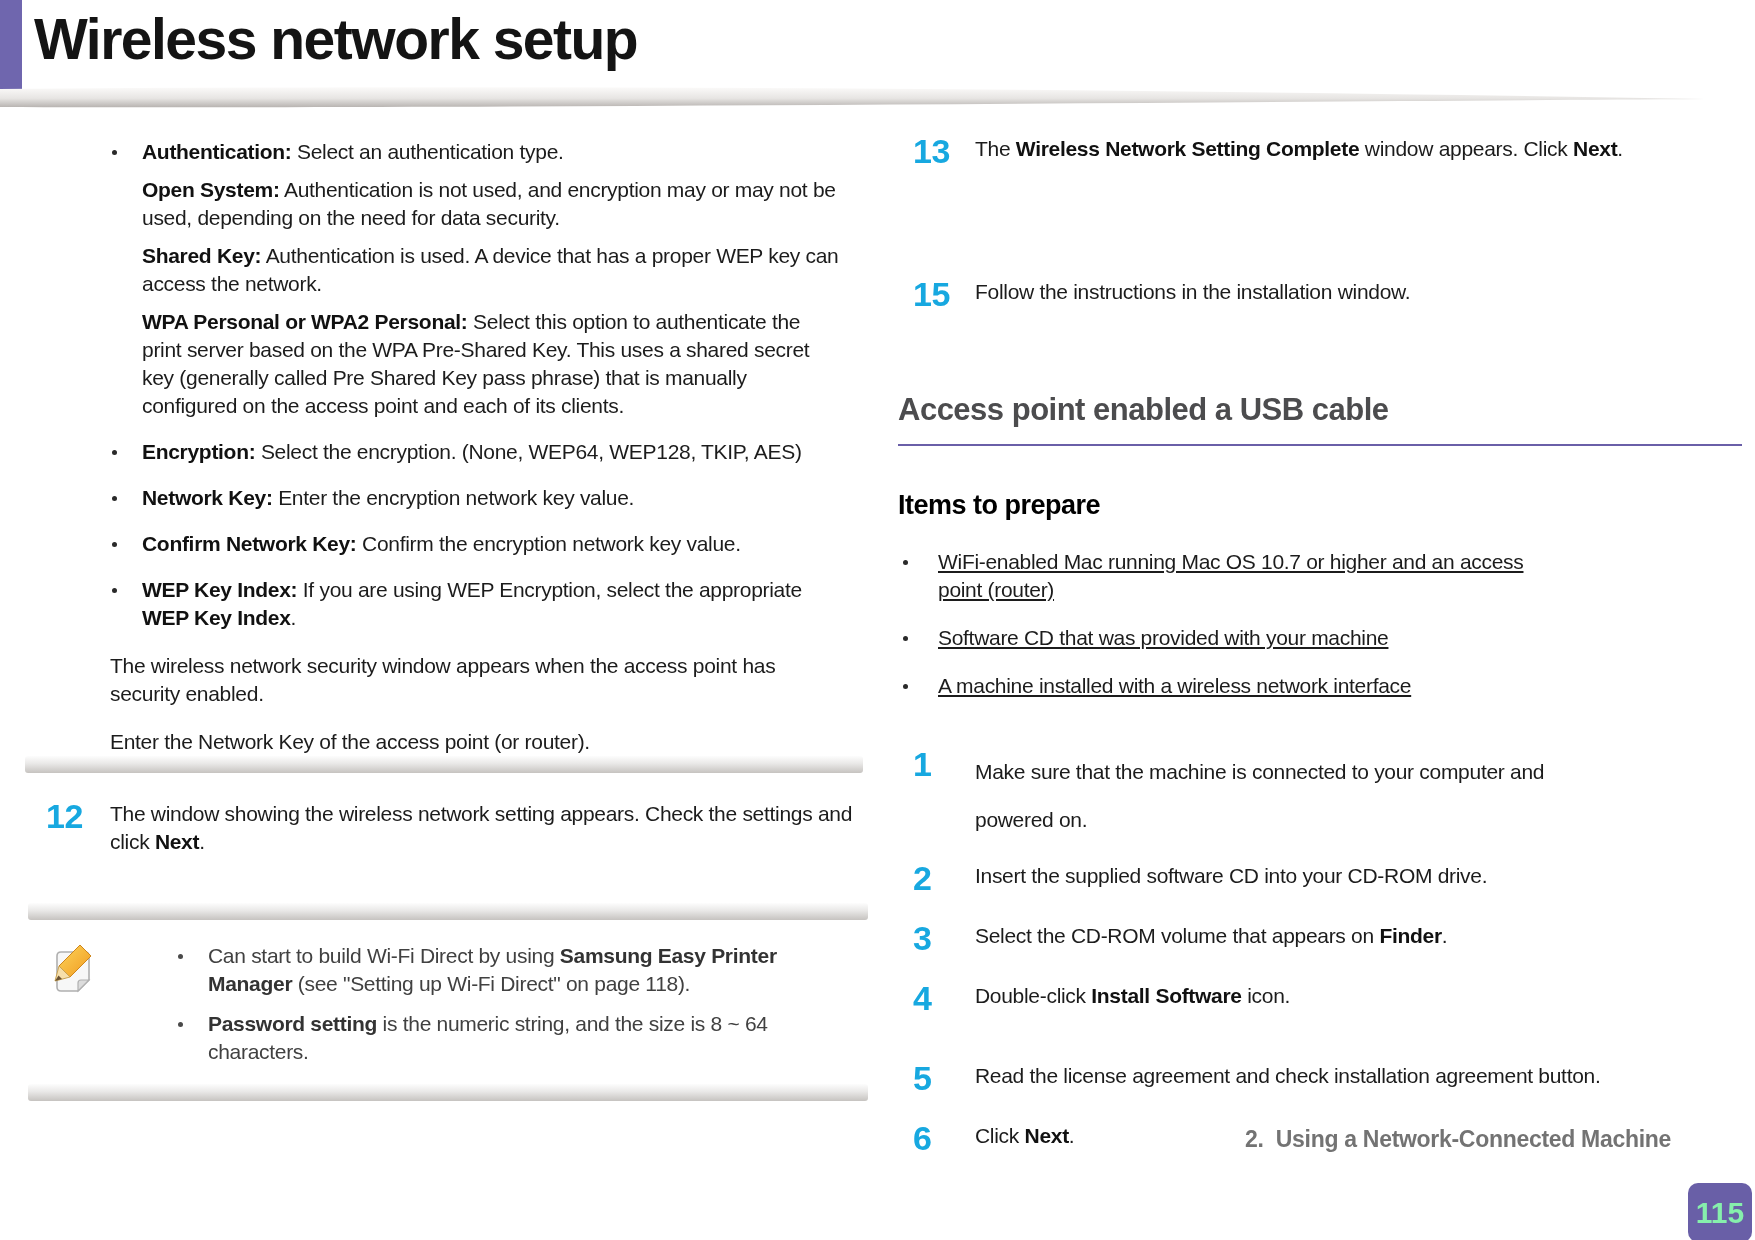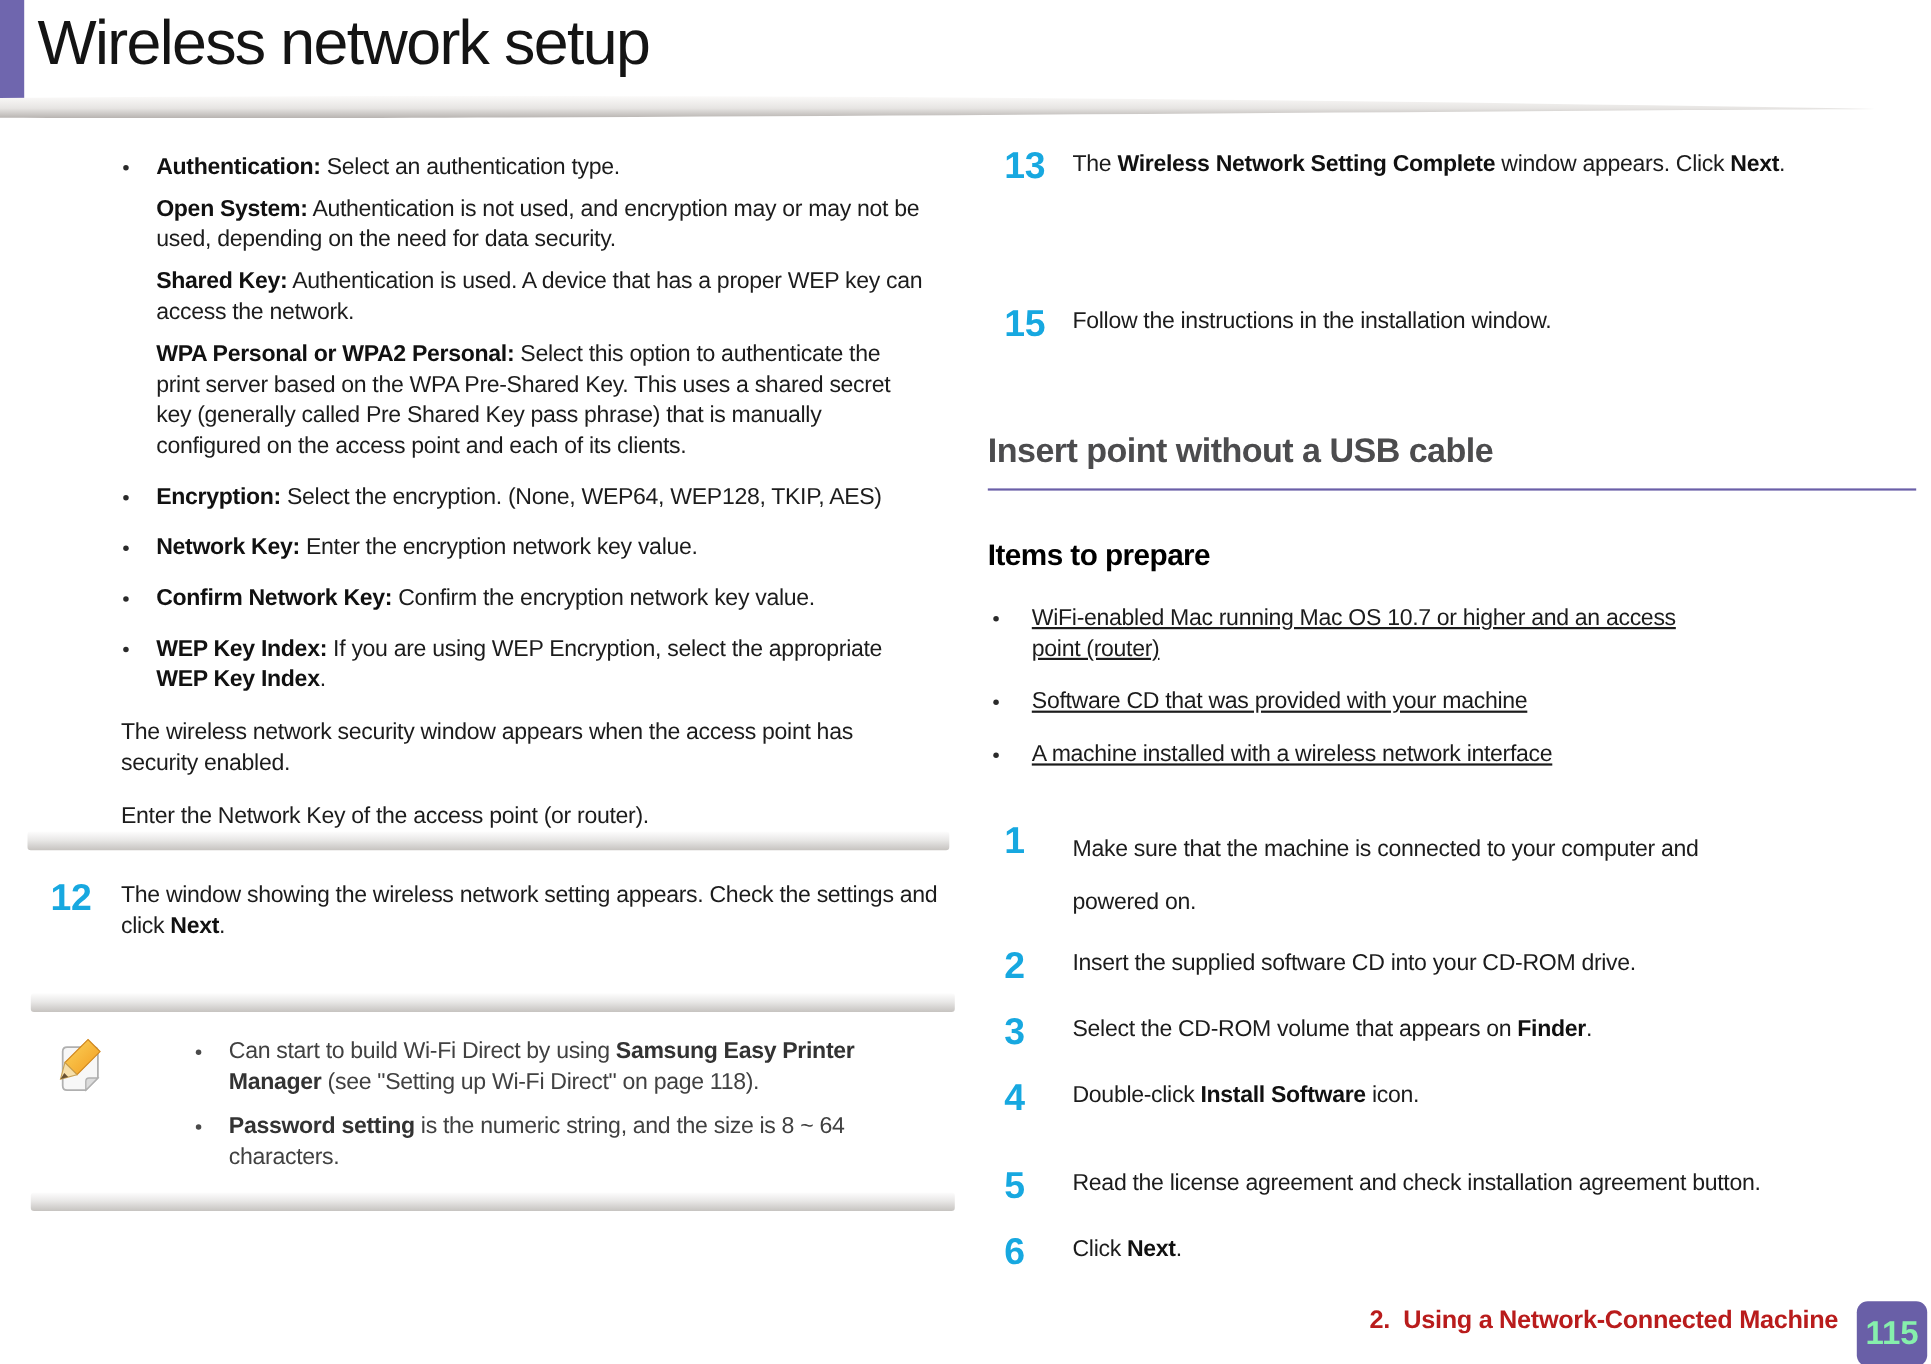--- a/index.html
+++ b/index.html
@@ -2,21 +2,21 @@
 <html><head>
 <meta charset="utf-8">
 <style>
   * { margin:0; padding:0; box-sizing:border-box; }
   html,body { width:1755px; height:1240px; background:#ffffff;
     font-family:"Liberation Sans", sans-serif; color:#1c1c1c; overflow:hidden; }
   .page { position:relative; width:1755px; height:1240px; }
 
   
   .accent-bar { position:absolute; left:0; top:0; width:22px; height:97px; background:#6f66ae; }
-  .title { position:absolute; left:34px; top:6px; font-size:57px; font-weight:400;
+  .title { position:absolute; left:34px; top:6px; font-size:57px; font-weight:700;
     letter-spacing:-1.5px; color:#141414; white-space:nowrap; }
   .swoosh { position:absolute; left:0; top:84px; width:1755px; height:26px; }
 
   
   .body-text { font-size:21px; line-height:28px; letter-spacing:-0.3px; color:#1c1c1c; }
   b { font-weight:700; color:#111; }
 
   
   .col-left  { position:absolute; left:46px;  top:138px; width:824px; }
   .col-right { position:absolute; left:898px; width:844px; }
@@ -61,22 +61,22 @@
   .h2 { position:absolute; top:392px; font-size:31px; font-weight:700; color:#4c4c4e;
     letter-spacing:-0.5px; width:844px; padding-bottom:16px; border-bottom:2px solid #6a5fa8; }
   .h3 { position:absolute; top:490px; font-size:27px; font-weight:700; color:#000000; letter-spacing:-0.5px; }
   .items { position:absolute; top:548px; left:898px; width:844px;text-decoration:underline; }
   .item { display:flex; margin-top:20px; }
   .item.first { margin-top:0; }
   .item .dot { margin:12px 0 0 5px; }
   .item .it-text { margin-left:30px; max-width:620px; }
 
   
-  .footer-label { position:absolute; top:1186px; right:84px; font-size:23px; font-weight:700;
-    color:#b91c1c; white-space:pre; letter-spacing:-0.3px;text-align:right; }
+  .footer-label { position:absolute; top:1126px; right:84px; font-size:23px; font-weight:700;
+    color:#737373; white-space:pre; letter-spacing:-0.3px;text-align:right; }
   .page-badge { position:absolute; left:1688px; top:1168px; width:64px; height:59px;
     background:#695fa7; border-radius:10px; color:#86efac; font-size:30px; font-weight:700;
     text-align:center; line-height:59px;margin-top:15px; }
 </style>
 </head>
 <body>
 
 <div class="page">
 
   <div class="accent-bar"></div>
@@ -161,21 +161,21 @@
 
   <div class="step step-r body-text" style="top:135px">
     <span class="num">13</span>
     <div class="stext">The <b>Wireless Network Setting Complete</b> window appears. Click <b>Next</b>.</div>
   </div>
   <div class="step step-r body-text" style="top:278px">
     <span class="num">15</span>
     <div class="stext">Follow the instructions in the installation window.</div>
   </div>
 
-  <div class="col-right h2" style="top:392px">Insert point without a USB cable</div>
+  <div class="col-right h2" style="top:392px">Access point enabled a USB cable</div>
   <div class="col-right h3" style="top:490px">Items to prepare</div>
 
   <div class="items body-text">
     <div class="item first">
       <span class="dot"></span>
       <div class="it-text">WiFi-enabled Mac running Mac OS 10.7 or higher and an access point (router)</div>
     </div>
     <div class="item">
       <span class="dot"></span>
       <div class="it-text">Software CD that was provided with your machine</div>

